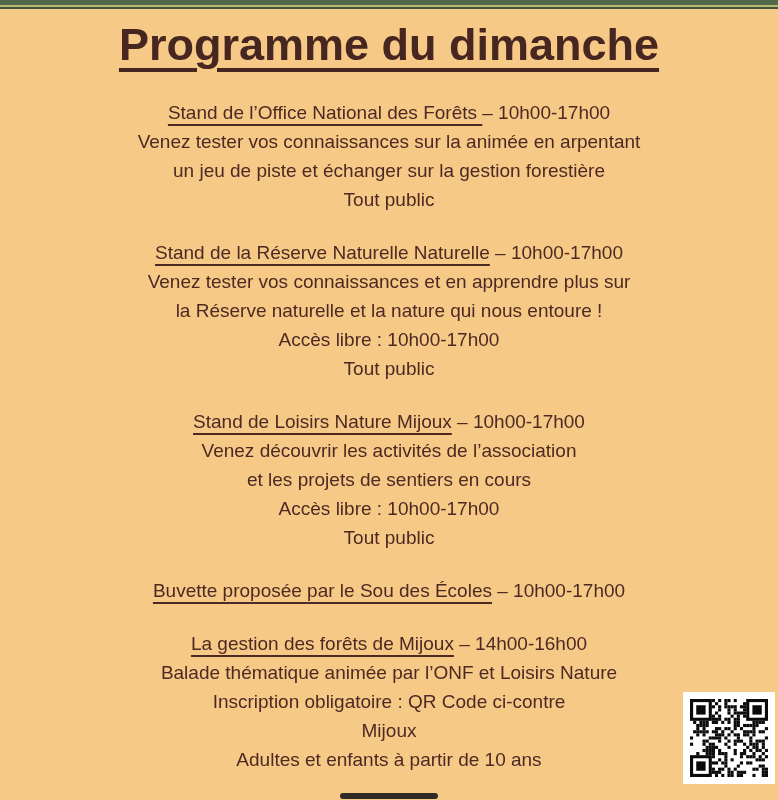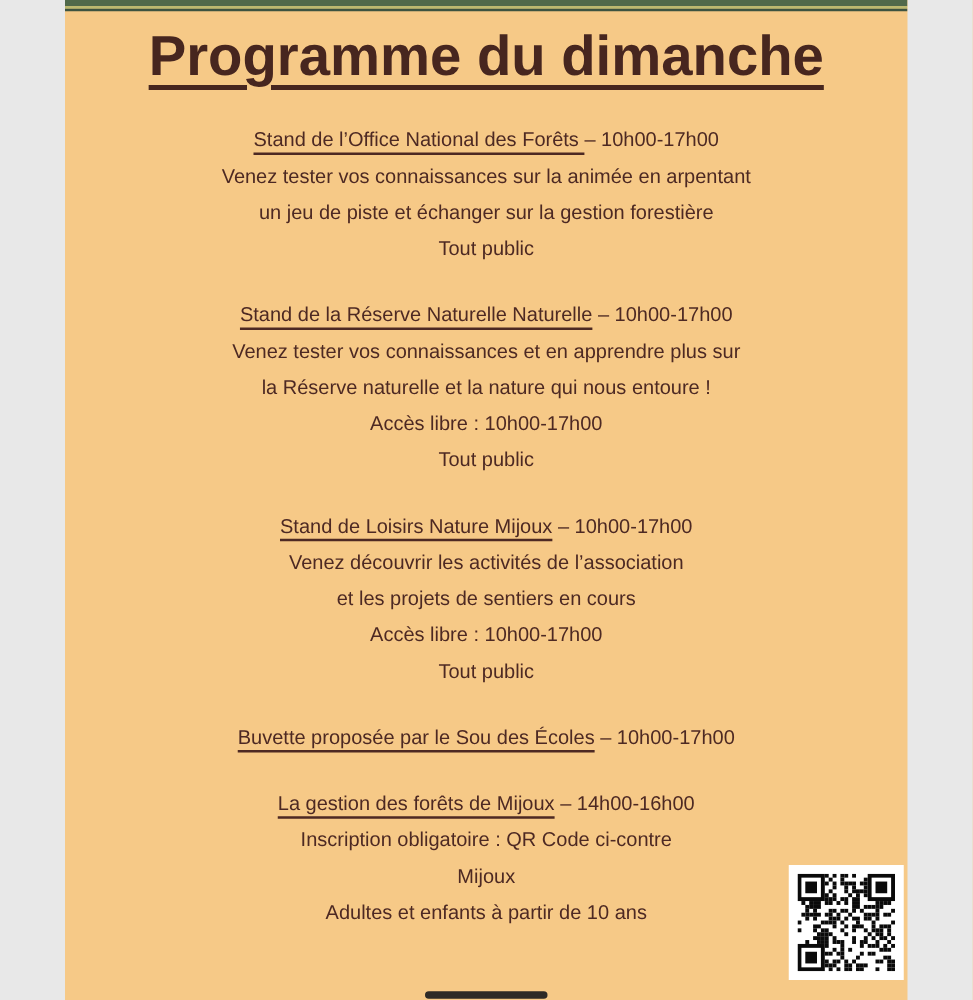--- a/index.html
+++ b/index.html
@@ -1,18 +1,18 @@
 <!DOCTYPE html>
 <html><head>
 <meta charset="utf-8">
 <style>
   html,body { margin:0; padding:0; background:#e8e8e8; }
   .poster {
     position:relative;
-    width:674px; height:800px;
+    width:778px; height:800px;
     background:#f6c987;
     color:#4d2923;
     font-family:"Liberation Sans", sans-serif;
     overflow:hidden;
     margin:0 auto;
   }
   .top-border { position:absolute; top:0; left:0; width:100%; height:9px; }
   .top-border .b1 { height:5px; background:#50694a; }
   .top-border .b2 { height:2px; background:#b9ba6f; }
   .top-border .b3 { height:2px; background:#3d5340; }
@@ -28,21 +28,21 @@
     color:#47261f;
   }
   h1.title .u-title {
     text-decoration:underline;
     text-decoration-thickness:4px;
     text-underline-offset:8px;
   }
 
   .sec {
     margin:24px 10px 0 10px;
-    font-size:16px;
+    font-size:19px;
     line-height:29px;
   }
   .sec.first { margin-top:27px; }
   .head .u {
     text-decoration:underline;
     text-decoration-thickness:2px;
     text-underline-offset:5px;
   }
   .line { }
 
@@ -101,20 +101,21 @@
       <div class="line">Accès libre : 10h00-17h00</div>
       <div class="line">Tout public</div>
     </section>
 
     <section class="sec">
       <div class="head"><span class="u">Buvette proposée par le Sou des Écoles</span><span> – 10h00-17h00</span></div>
     </section>
 
     <section class="sec">
       <div class="head"><span class="u">La gestion des forêts de Mijoux</span><span> – 14h00-16h00</span></div>
+      <div class="line">Balade thématique animée par l’ONF et Loisirs Nature</div>
       <div class="line">Inscription obligatoire : QR Code ci-contre</div>
       <div class="line">Mijoux</div>
       <div class="line">Adultes et enfants à partir de 10 ans</div>
     </section>
 
   </div>
 
   <div class="qr-box">
     <svg id="qr-svg" width="78" height="78" viewBox="0 0 25 25">
         <rect x="0" y="0" width="25" height="25" fill="#ffffff"></rect>

